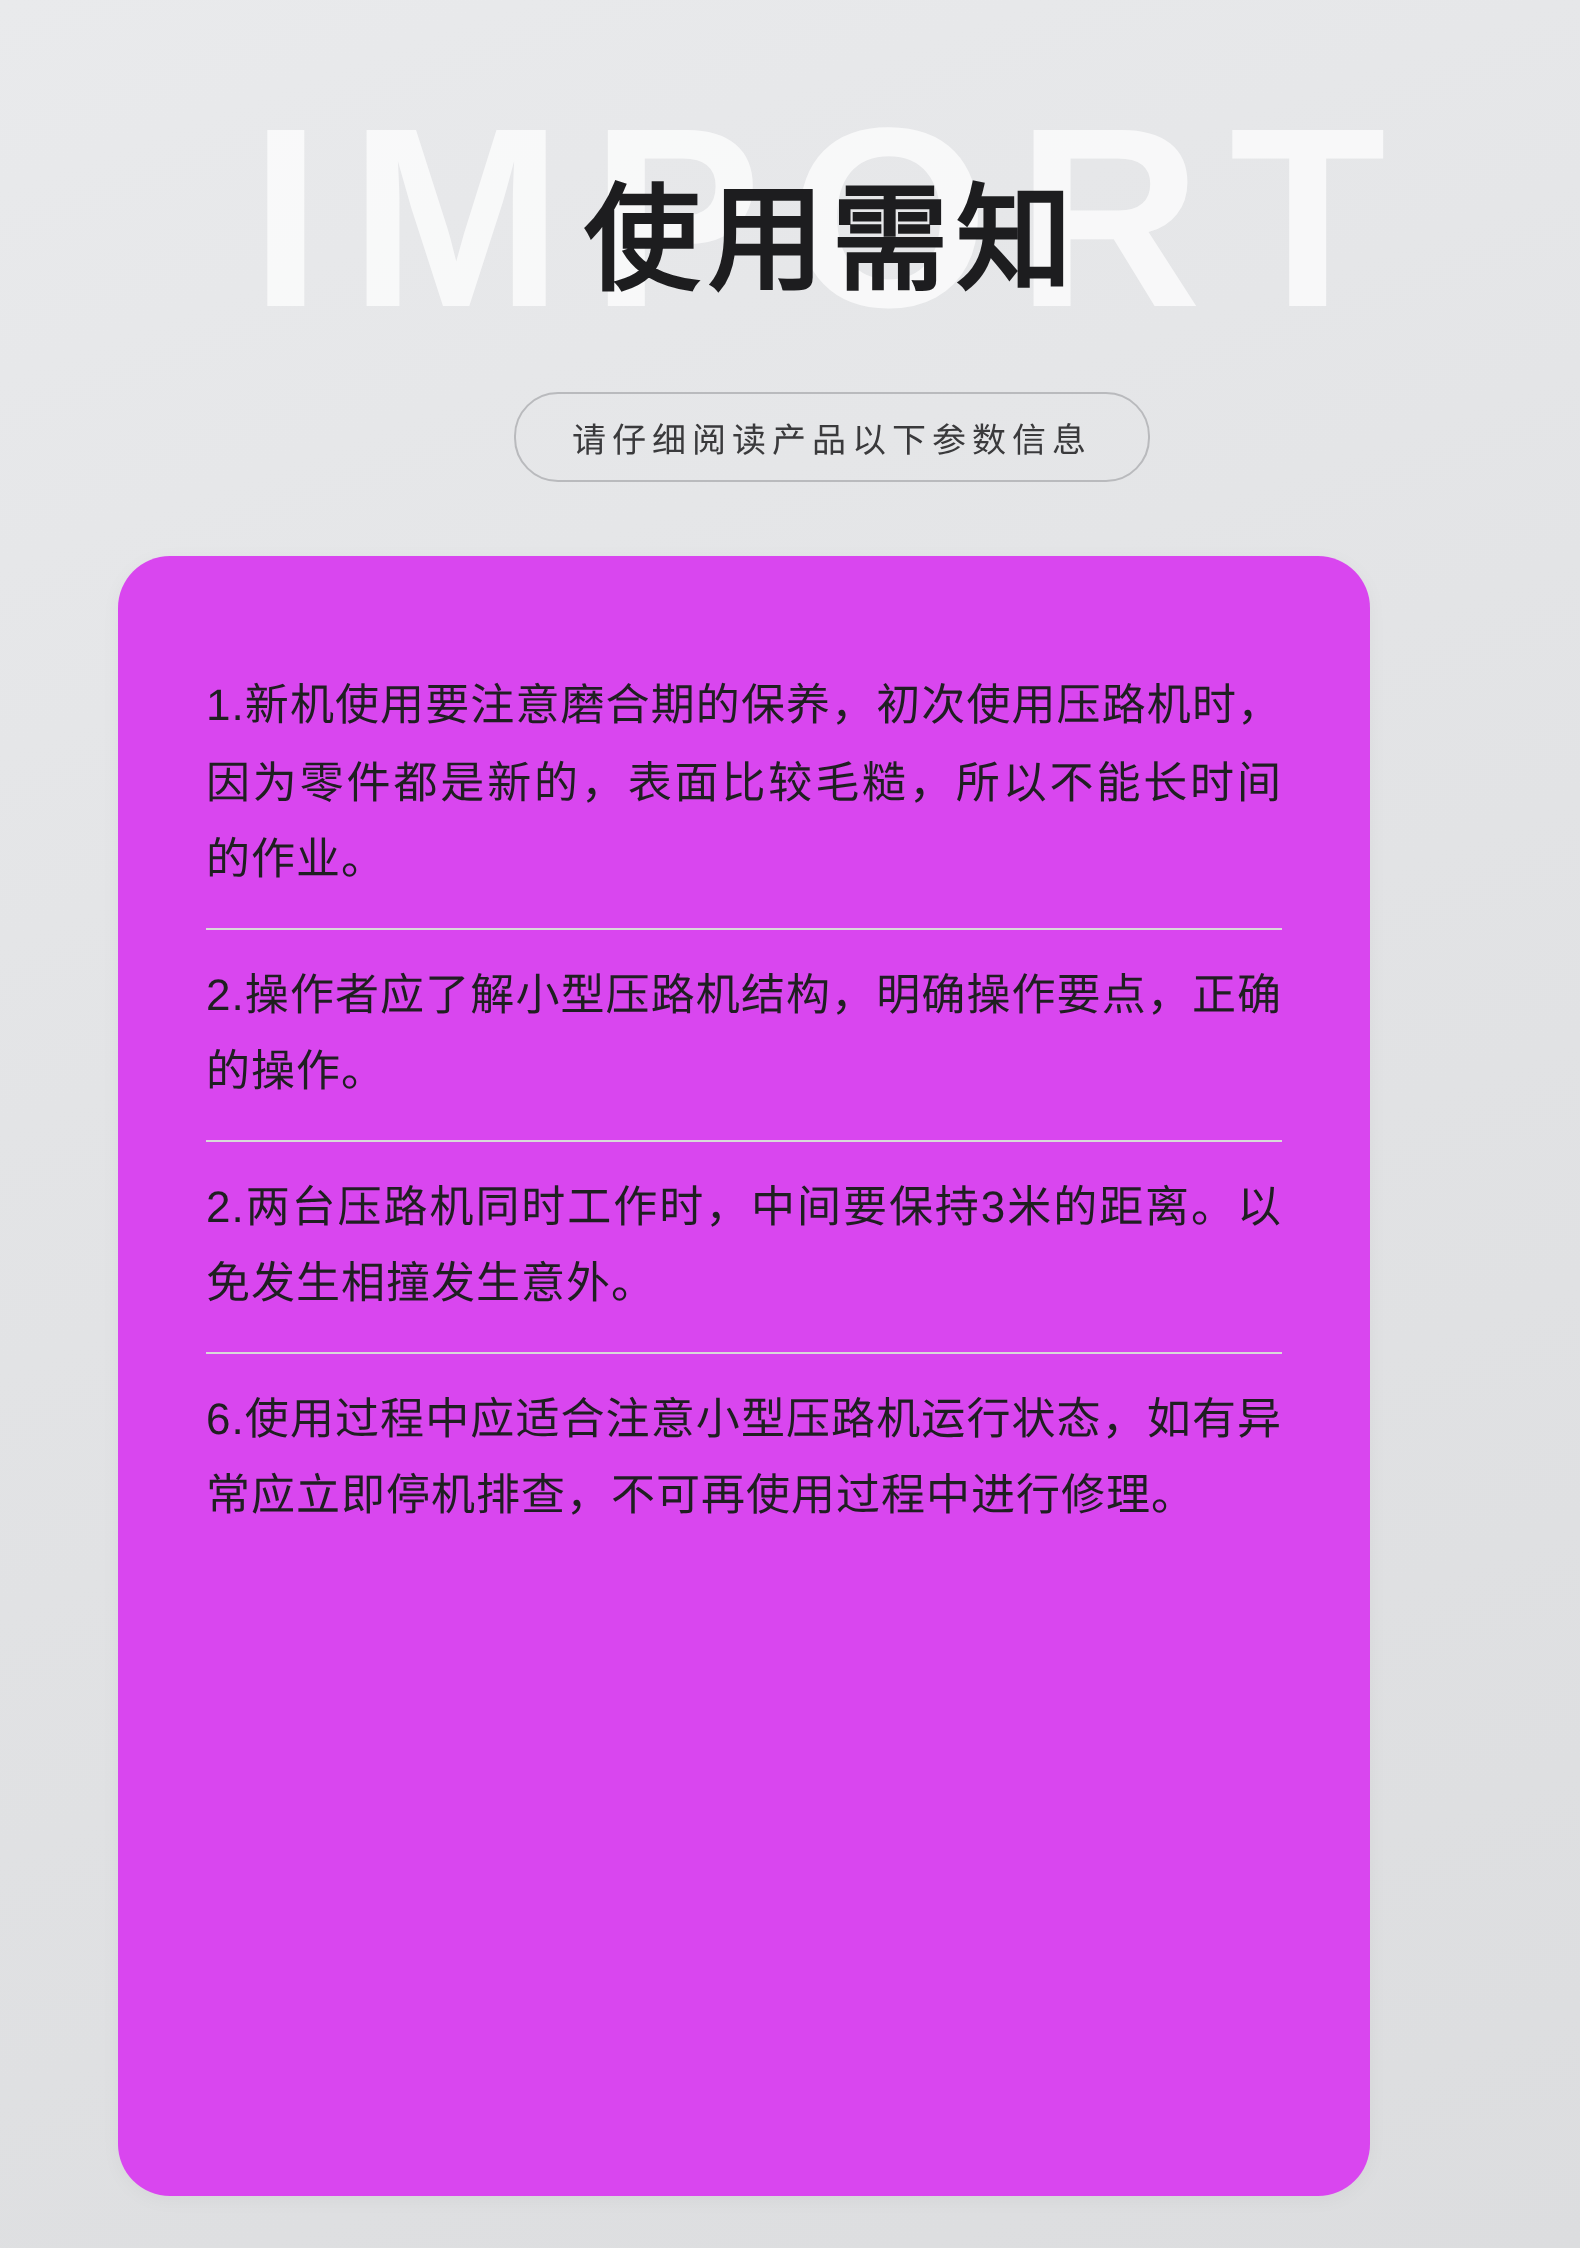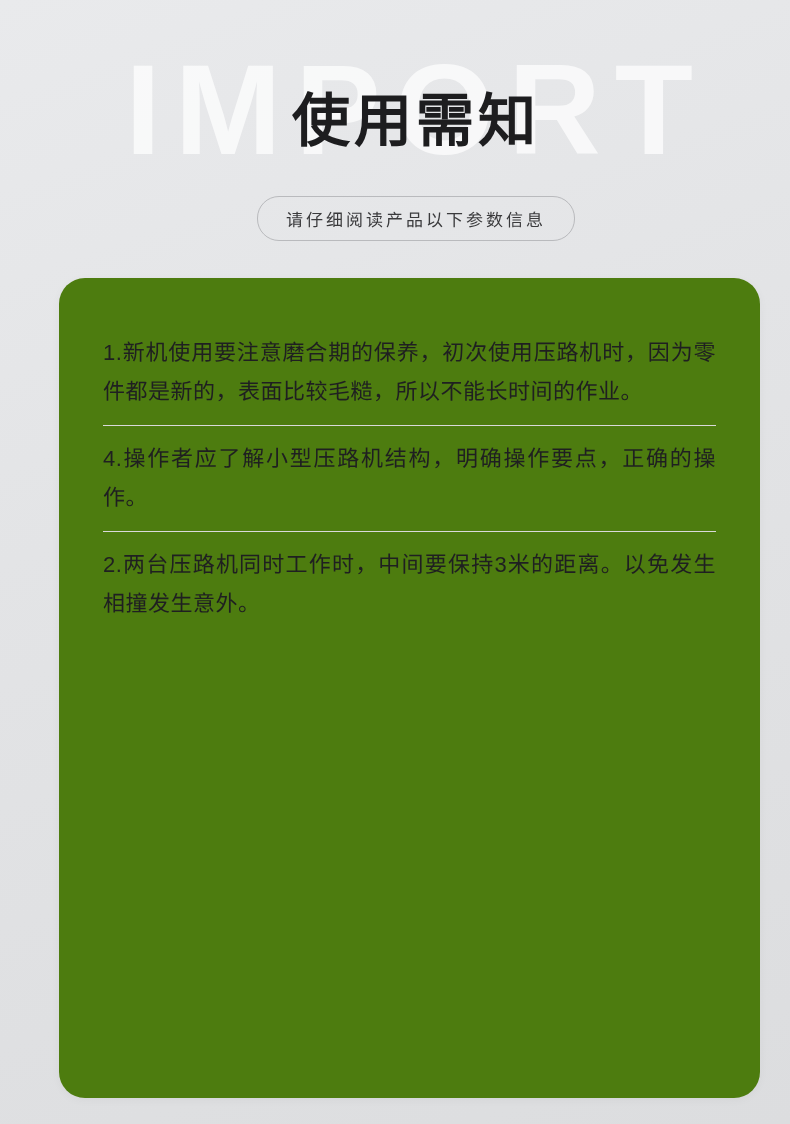--- a/index.html
+++ b/index.html
@@ -70,23 +70,23 @@
     color: #3a3a3c;
     background: transparent;
     white-space: nowrap;
   }
 
   
   .card {
     position: absolute;
     top: 278px;
     left: 38px;
-    width: 701px;
+    width: 626px;
     height: 820px;
-    background: #4d7c0f;
+    background: #d946ef;
     border-radius: 26px;
     box-sizing: border-box;
     padding: 56px 44px 40px 44px;
     box-shadow: 0 2px 10px rgba(0,0,0,0.04);
   }
 
   .item-list {
     display: block;
   }
 
@@ -113,18 +113,19 @@
 
   <div class="header">
     <div class="watermark">IMPORT</div>
     <div class="main-title">使用需知</div>
     <div class="subtitle-pill">请仔细阅读产品以下参数信息</div>
   </div>
 
   <div class="card">
     <div class="item-list">
       <p class="note-item">1.新机使用要注意磨合期的保养，初次使用压路机时，因为零件都是新的，表面比较毛糙，所以不能长时间的作业。</p>
-      <p class="note-item">4.操作者应了解小型压路机结构，明确操作要点，正确的操作。</p>
+      <p class="note-item">2.操作者应了解小型压路机结构，明确操作要点，正确的操作。</p>
       <p class="note-item">2.两台压路机同时工作时，中间要保持3米的距离。以免发生相撞发生意外。</p>
+      <p class="note-item">6.使用过程中应适合注意小型压路机运行状态，如有异常应立即停机排查，不可再使用过程中进行修理。</p>
     </div>
   </div>
 
 </div>
 
 </body></html>

